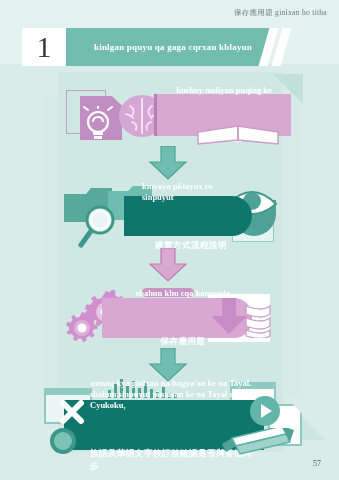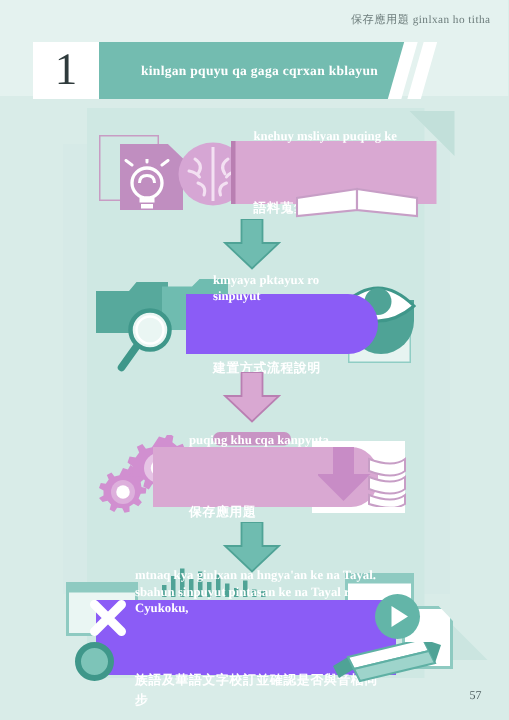--- a/index.html
+++ b/index.html
@@ -42,30 +42,31 @@
   .title-ate { font-size:9px; color:#ffffff; font-weight:bold; letter-spacing:.2px; line-height:1.35; white-space:nowrap;padding-left:12px; }
   .title-zh  { font-size:9.5px; color:#ffffff; font-weight:bold; letter-spacing:1px; line-height:1.4; }
   .slash-group { position:absolute; left:264px; top:28px; height:38px; display:flex; gap:4px; }
   .slash { width:9px; height:38px; background:#ffffff; transform:skewX(-16deg); }
 
   
   .step { position:absolute; }
   .card {
     position:relative; display:flex; flex-direction:column; justify-content:center;
     padding:6px 12px;
+    align-items:center;
   }
   .card-ate { font-weight:bold; line-height:1.3; }
   .card-zh  { font-weight:bold; line-height:1.45; letter-spacing:.5px;margin-top:36px; }
 
   
   .card.pink { background:#d9a8d2; border-left:3px solid #b97fb2; }
   .card.pink .card-ate { color:#ffffff; font-size:8.5px; }
   .card.pink .card-zh  { color:#ffffff; font-size:8.5px; }
   
-  .card.teal { background:#8b5cf6; }
+  .card.teal { background:#0f766e; }
   .card.teal .card-ate { color:#ffffff; font-size:8.5px; }
   .card.teal .card-zh  { color:#ffffff; font-size:8.5px; }
 
   
   .arrow { position:absolute; width:40px; height:34px; }
   .arrow svg { width:100%; height:100%; display:block; }
 
   
   #step1 { left:66px; top:86px; width:225px; height:58px; }
   #step1 .doc-out { position:absolute; left:0; top:4px; width:40px; height:44px; border:1.6px solid #c89cc4; background:transparent; }
@@ -213,21 +214,21 @@
     <circle cx="18" cy="18" r="8" fill="#ddb0dc"></circle>
     <circle cx="18" cy="18" r="4.5" fill="#ffffff"></circle>
   </svg>
   <svg class="gear-a" viewBox="0 0 44 44">
     <path d="M22 1 l4 1.2 2-3.6 3.6 2.2-.7 4 3.1 2.6 3.8-1.6 1.7 3.9-3.1 2.5.6 4.1 4 1-.5 4.2-4.1.3-1.7 3.7 2.7 3.1-2.9 3.2-3.6-2-3.5 2.2.1 4.1-4.1 1-1.8-3.8-4.1-.4-2.3 3.4-3.7-1.9 1.1-4-2.8-3-4 .8L1 27l3.6-1.9v-4.1L1 18.4l1.4-4 4 .6 2.4-3.4L7.2 7.9l3.7-1.9 2.4 3.2 4-1z" fill="#d18fd0"></path>
     <circle cx="22" cy="22" r="10" fill="#e6c4e5"></circle>
     <circle cx="22" cy="22" r="5.5" fill="#ffffff"></circle>
   </svg>
   <div class="pill"></div>
   <div class="card pink">
-    <div class="card-ate">puqing khu cqa kanpyuta</div>
+    <div class="card-ate">sbahun khu cqa kanpyuta</div>
     <div class="card-zh">保存應用題</div>
   </div>
   <svg class="dlarr" viewBox="0 0 38 40">
     <path d="M10 2 H24 V20 H35 L17 38 L-1 20 H10 Z" fill="#c88cc6"></path>
   </svg>
   <svg class="ribbon" viewBox="0 0 30 34">
     <path d="M4 2 q16 6 24 0 v8 q-8 6 -24 0 Z" fill="#ffffff" stroke="#c79ec6" stroke-width="1.3"></path>
     <path d="M4 14 q16 6 24 0 v8 q-8 6 -24 0 Z" fill="#ffffff" stroke="#c79ec6" stroke-width="1.3"></path>
     <path d="M4 26 q16 6 24 0 v6 q-8 5 -24 0 Z" fill="#ffffff" stroke="#c79ec6" stroke-width="1.3"></path>
   </svg>

